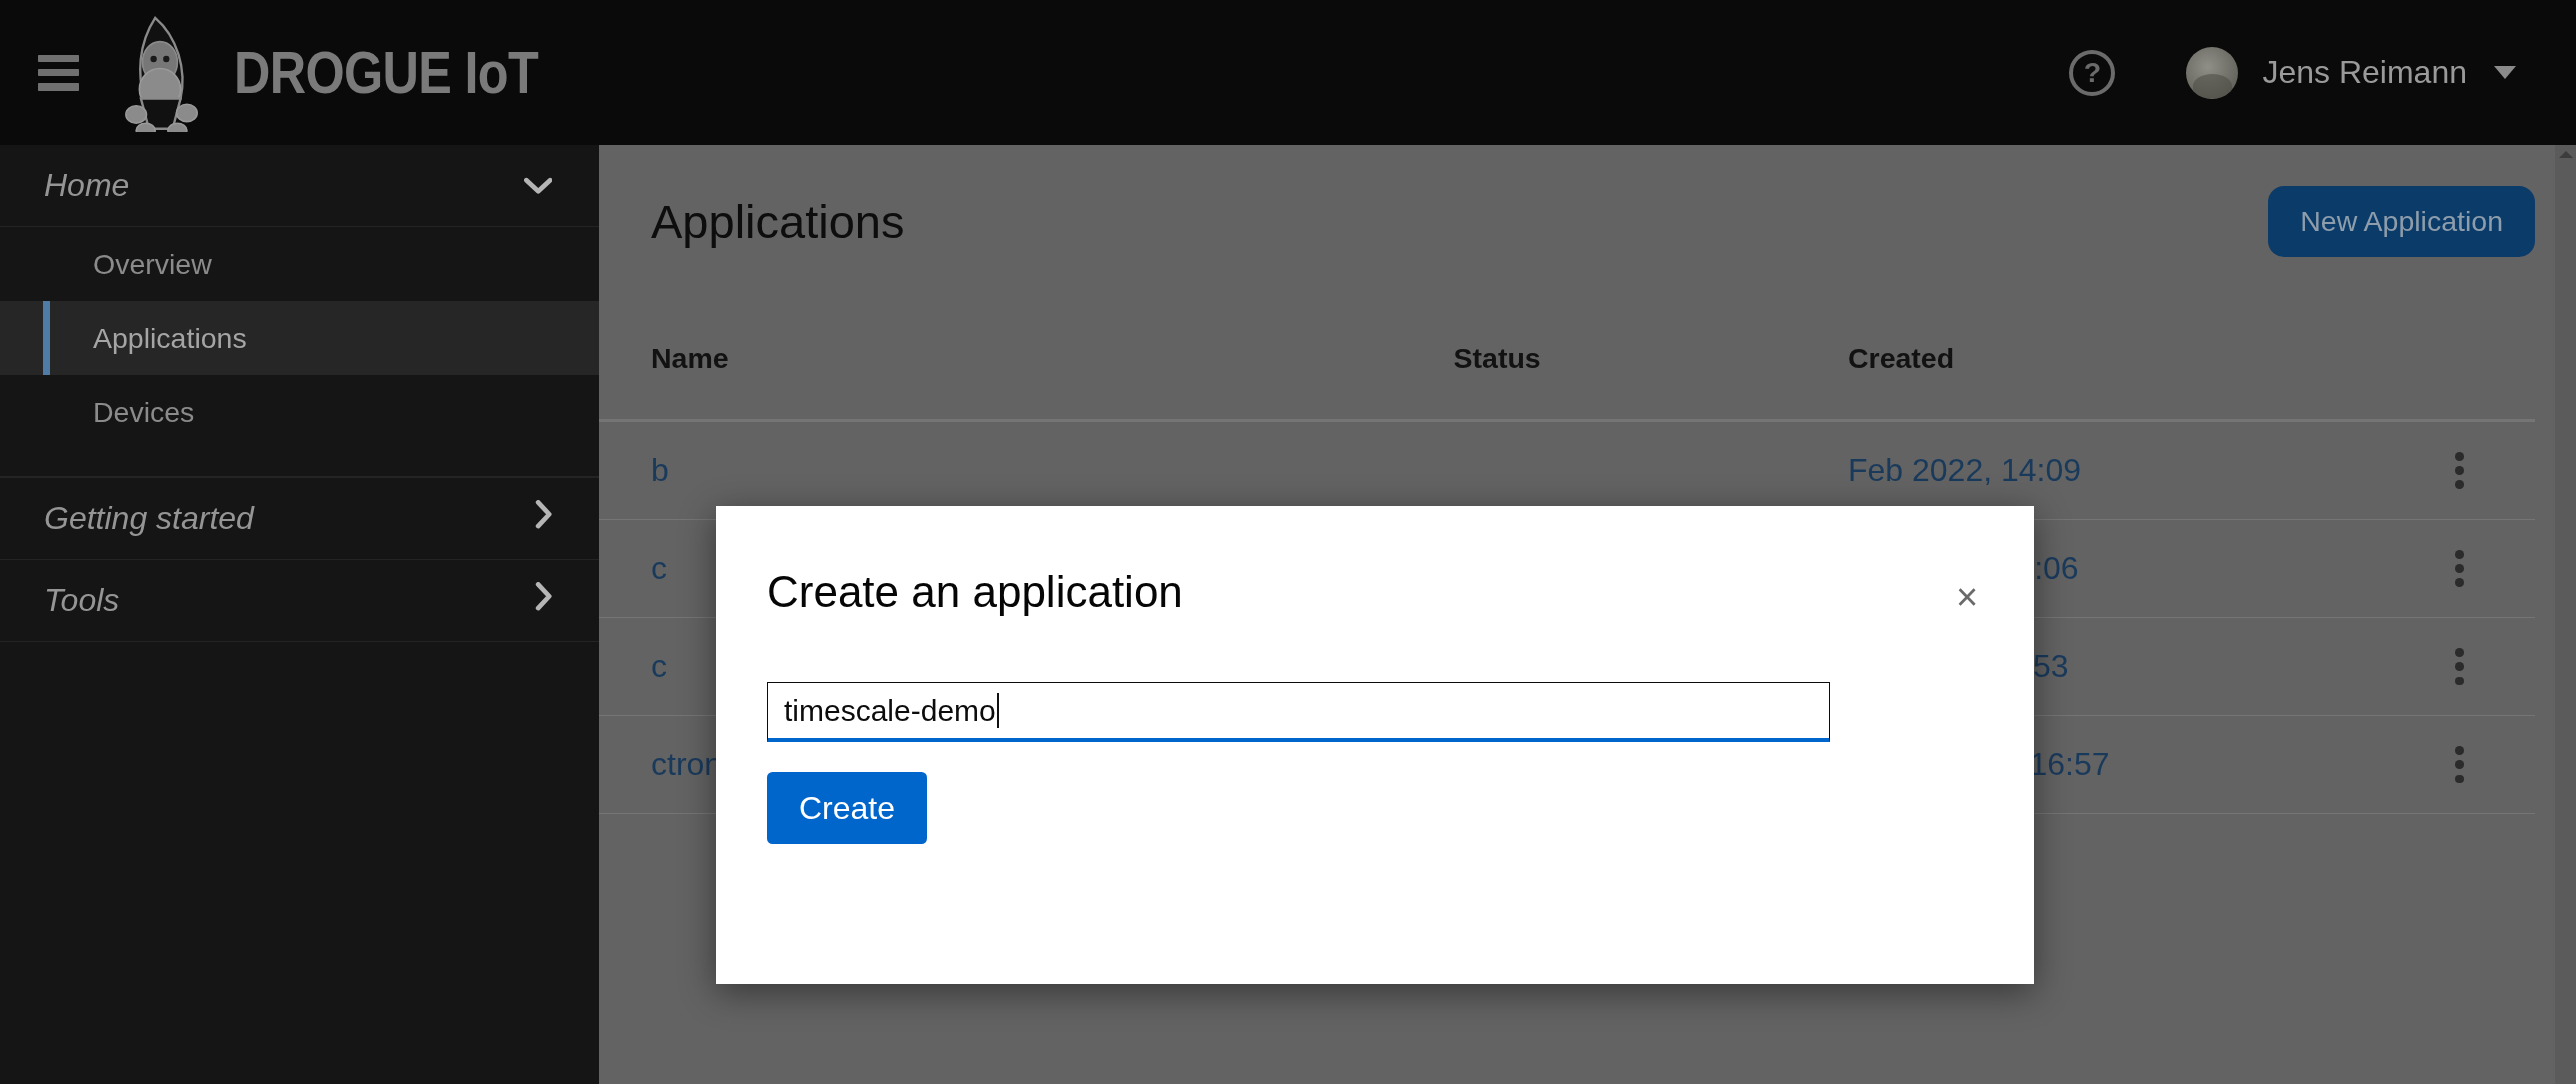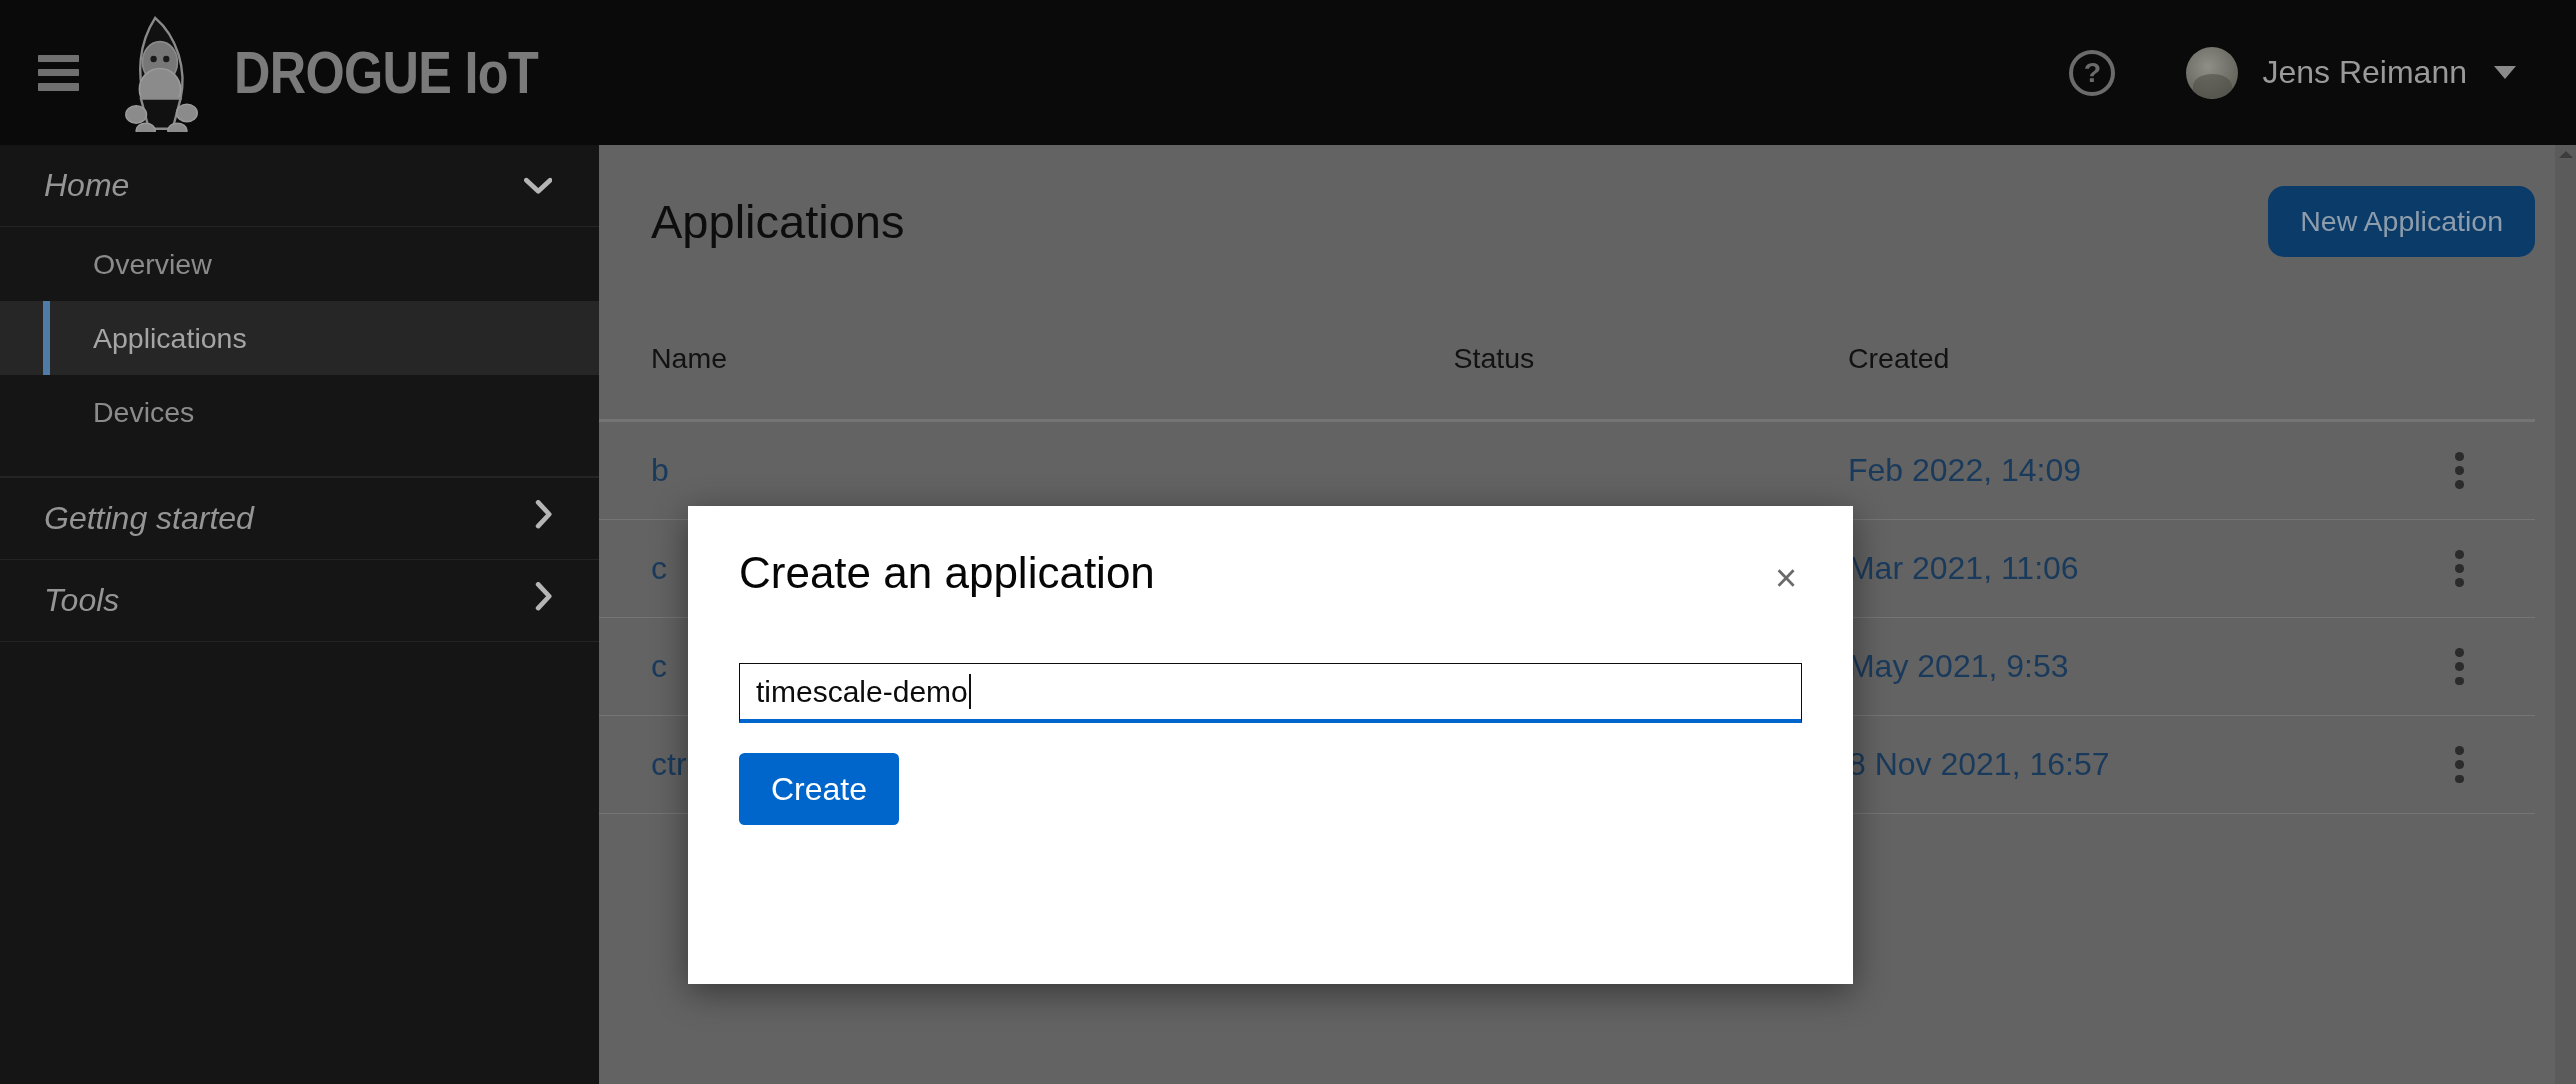--- a/index.html
+++ b/index.html
@@ -104,21 +104,21 @@
   .new-app-btn {
     margin-left: auto;
     background: #0b3b69; color: #8e9dab;
     font-size: 28.5px; padding: 19px 32px; border: none;
     border-radius: 16px; cursor: pointer;
   }
 
   .table-card { margin: 0 41px 0 0; }
   .table { width: 100%; border-collapse: collapse; table-layout: fixed; }
   .table th {
-    text-align: left; font-size: 28.5px; font-weight: normal; color: #121212;
+    text-align: left; font-size: 28.5px; font-weight: bold; color: #121212;
     padding: 44px 0 44px 0; border-bottom: 3.2px solid #757575;
   }
   .table td {
     font-size: 32px; color: #1a3a5c;
     padding: 30px 0; border-bottom: 1.6px solid #757575;
     vertical-align: middle;
   }
   .col-name  { width: 806px; padding-left: 52px !important; }
   .col-status{ width: 372px; }
   .col-created{ width: 506px; }
@@ -145,26 +145,26 @@
     z-index: 58;
   }
   .scrollbar .sb-up {
     width: 0; height: 0; margin: 6.3px auto 0;
     border-left: 7.1px solid transparent; border-right: 7.1px solid transparent;
     border-bottom: 7.1px solid #3c3c3c;
   }
 
   
   .modal {
-    position: absolute; left: 688px; top: 506px;
-    width: 1165px; height: 478px;
+    position: absolute; left: 716px; top: 506px;
+    width: 1318px; height: 478px;
     background: #ffffff;
     box-shadow: 0 8px 33px rgba(0,0,0,.45);
     z-index: 100;
-    padding: 43px 51px 0 51px;
+    padding: 62px 51px 0 51px;
   }
   .modal-head { display: flex; align-items: flex-start; }
   .modal-title { font-size: 44px; color: #060606; font-weight: 400; line-height: 1.1; }
   .modal-close {
     margin-left: auto; font-size: 38px; color: #6a6a6a;
     cursor: pointer; line-height: 1; padding: 9.5px 4.7px 0 0;
     font-family: "Liberation Sans", sans-serif;
   }
   .modal-input {
     margin-top: 66px; width: 1063px; height: 60px;

